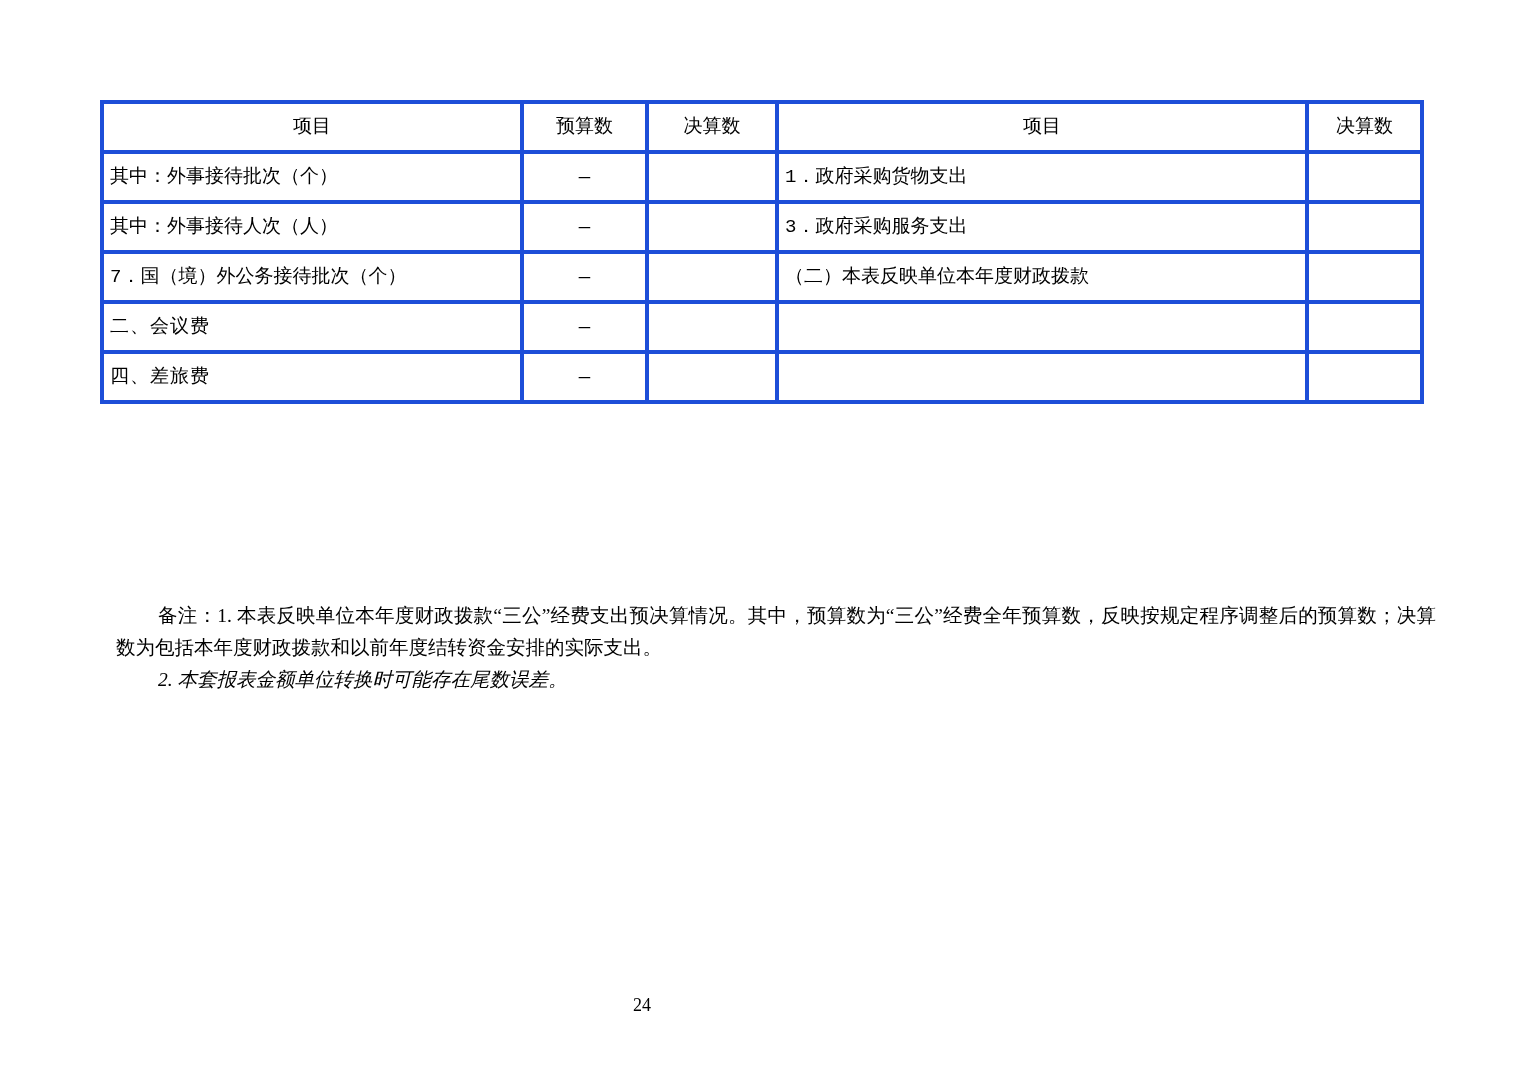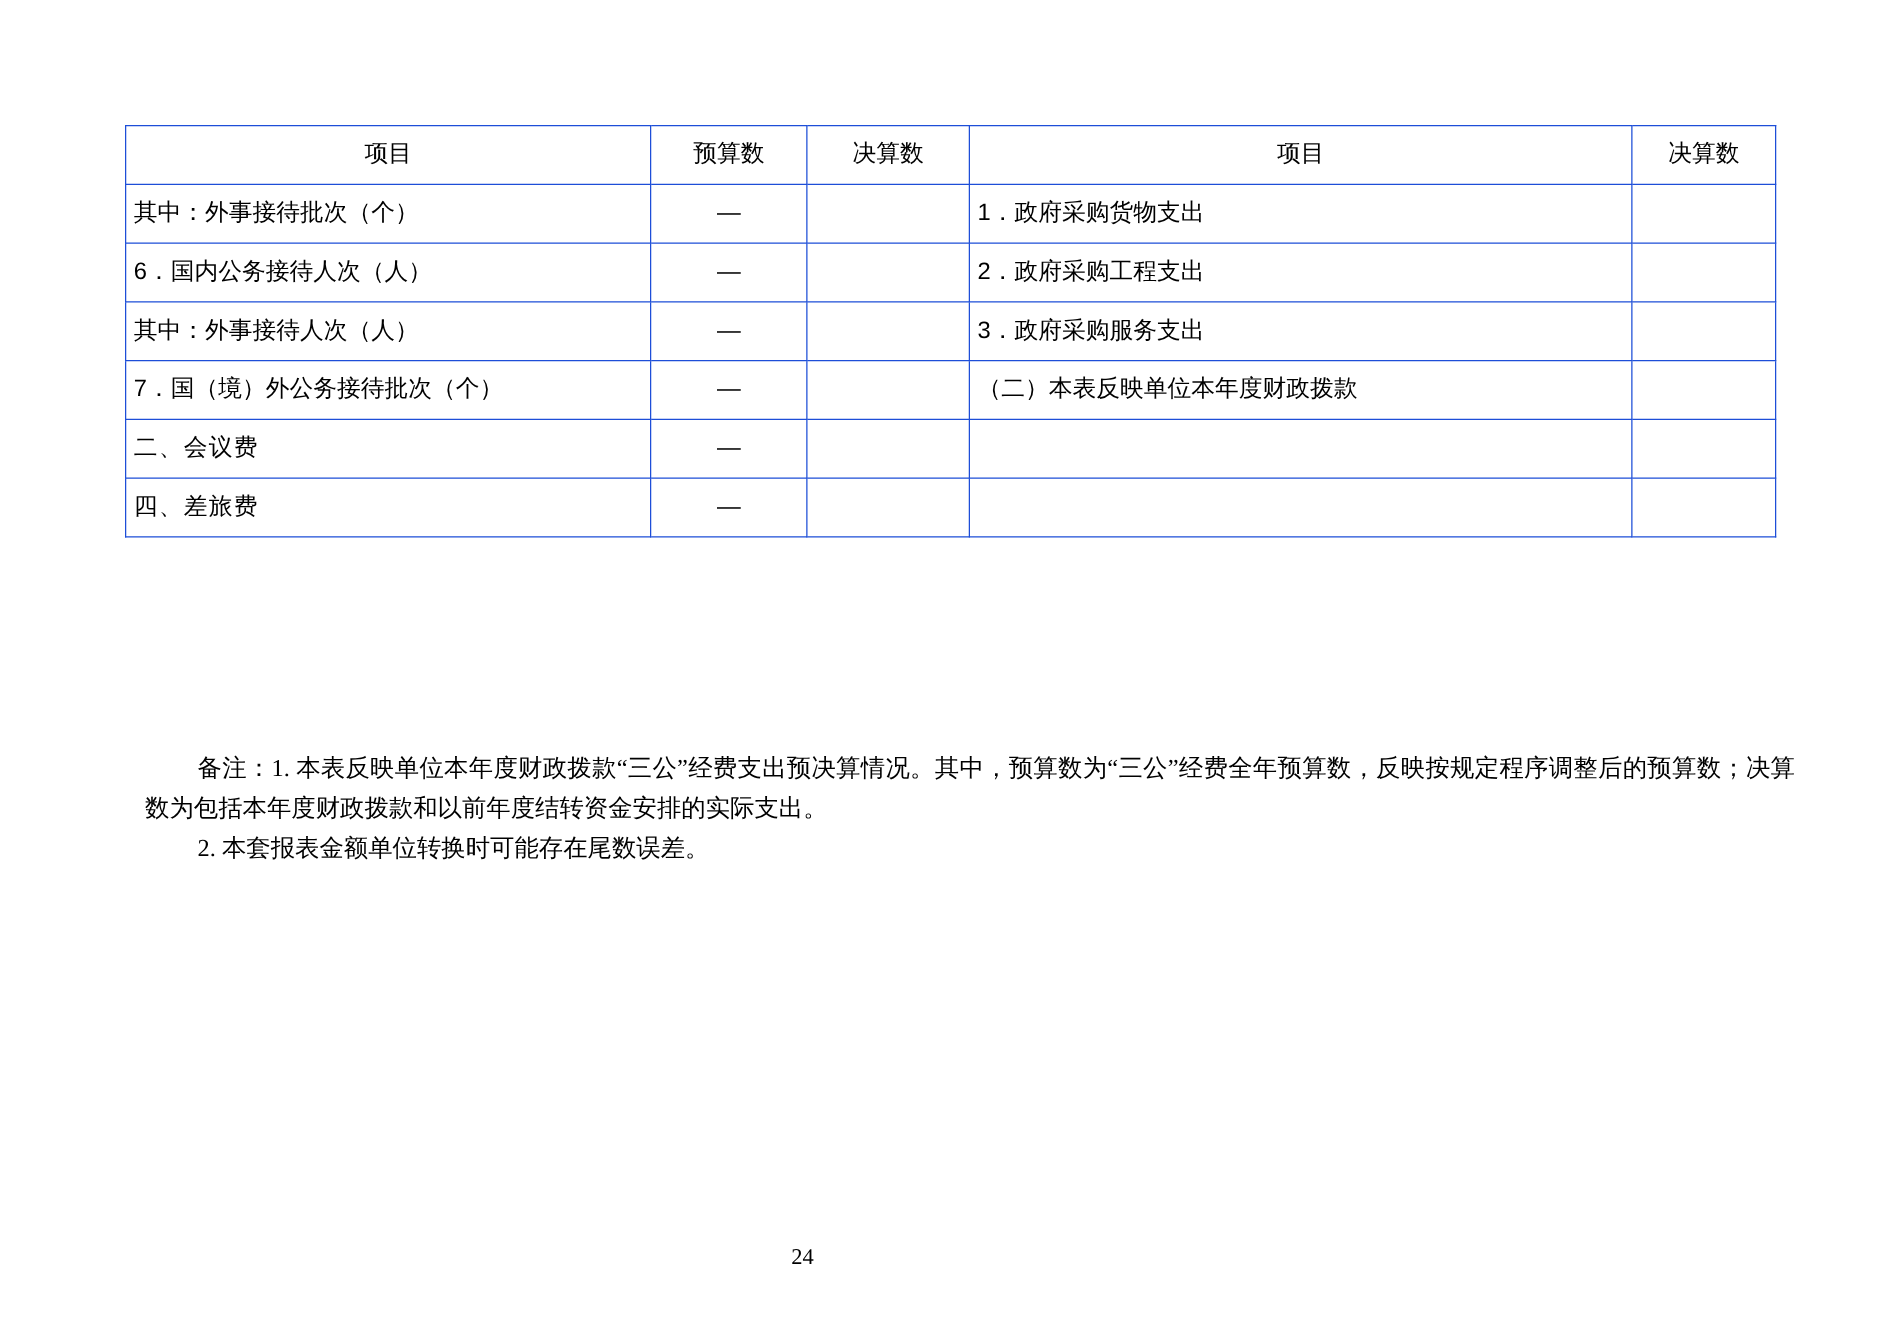--- a/index.html
+++ b/index.html
@@ -26,27 +26,27 @@
     left: 100px;
     top: 100px;
     width: 1320px;
   }
   table.budget {
     border-collapse: collapse;
     width: 1320px;
     table-layout: fixed;
   }
   table.budget td {
-    border: 1px solid #1d4ed8;
+    border: 4px solid #1d4ed8;
     height: 42px;
     font-size: 19px;
     line-height: 1.4;
     padding: 2px 6px;
     vertical-align: middle;
-    font-family: Liberation Sans, sans-serif;
+    font-family: Liberation Mono, monospace;
   }
   .col-item1 { width: 420px; }
   .col-budget { width: 125px; }
   .col-final { width: 130px; }
   .col-item2 { width: 530px; }
   .col-final2 { width: 115px; }
 
   .hdr td {
     text-align: center;
     font-size: 20px;
@@ -70,20 +70,21 @@
     text-align: justify;
   }
   .notes p {
     margin: 0;
   }
   .notes .firstline {
     text-indent: 42px;
   }
   .notes .secondline {
     text-indent: 42px;
+    font-style: italic;
   }
   .pagenum {
     position: absolute;
     left: 0;
     top: 995px;
     width: 1284px;
     text-align: center;
     font-size: 18px;
   }
 </style>
@@ -107,27 +108,20 @@
           <td>预算数</td>
           <td>决算数</td>
           <td>项目</td>
           <td>决算数</td>
         </tr>
       <tr>
             <td class="ind1">其中：外事接待批次（个）</td>
             <td class="dash">—</td>
             <td class="center"></td>
             <td class="ind-r1">1．政府采购货物支出</td>
-            <td class="center"></td>
-          </tr>
-          <tr>
-            <td class="ind2">6．国内公务接待人次（人）</td>
-            <td class="dash">—</td>
-            <td class="center"></td>
-            <td class="ind-r1">2．政府采购工程支出</td>
             <td class="center"></td>
           </tr>
           <tr>
             <td class="ind1">其中：外事接待人次（人）</td>
             <td class="dash">—</td>
             <td class="center"></td>
             <td class="ind-r1">3．政府采购服务支出</td>
             <td class="center"></td>
           </tr>
           <tr>

